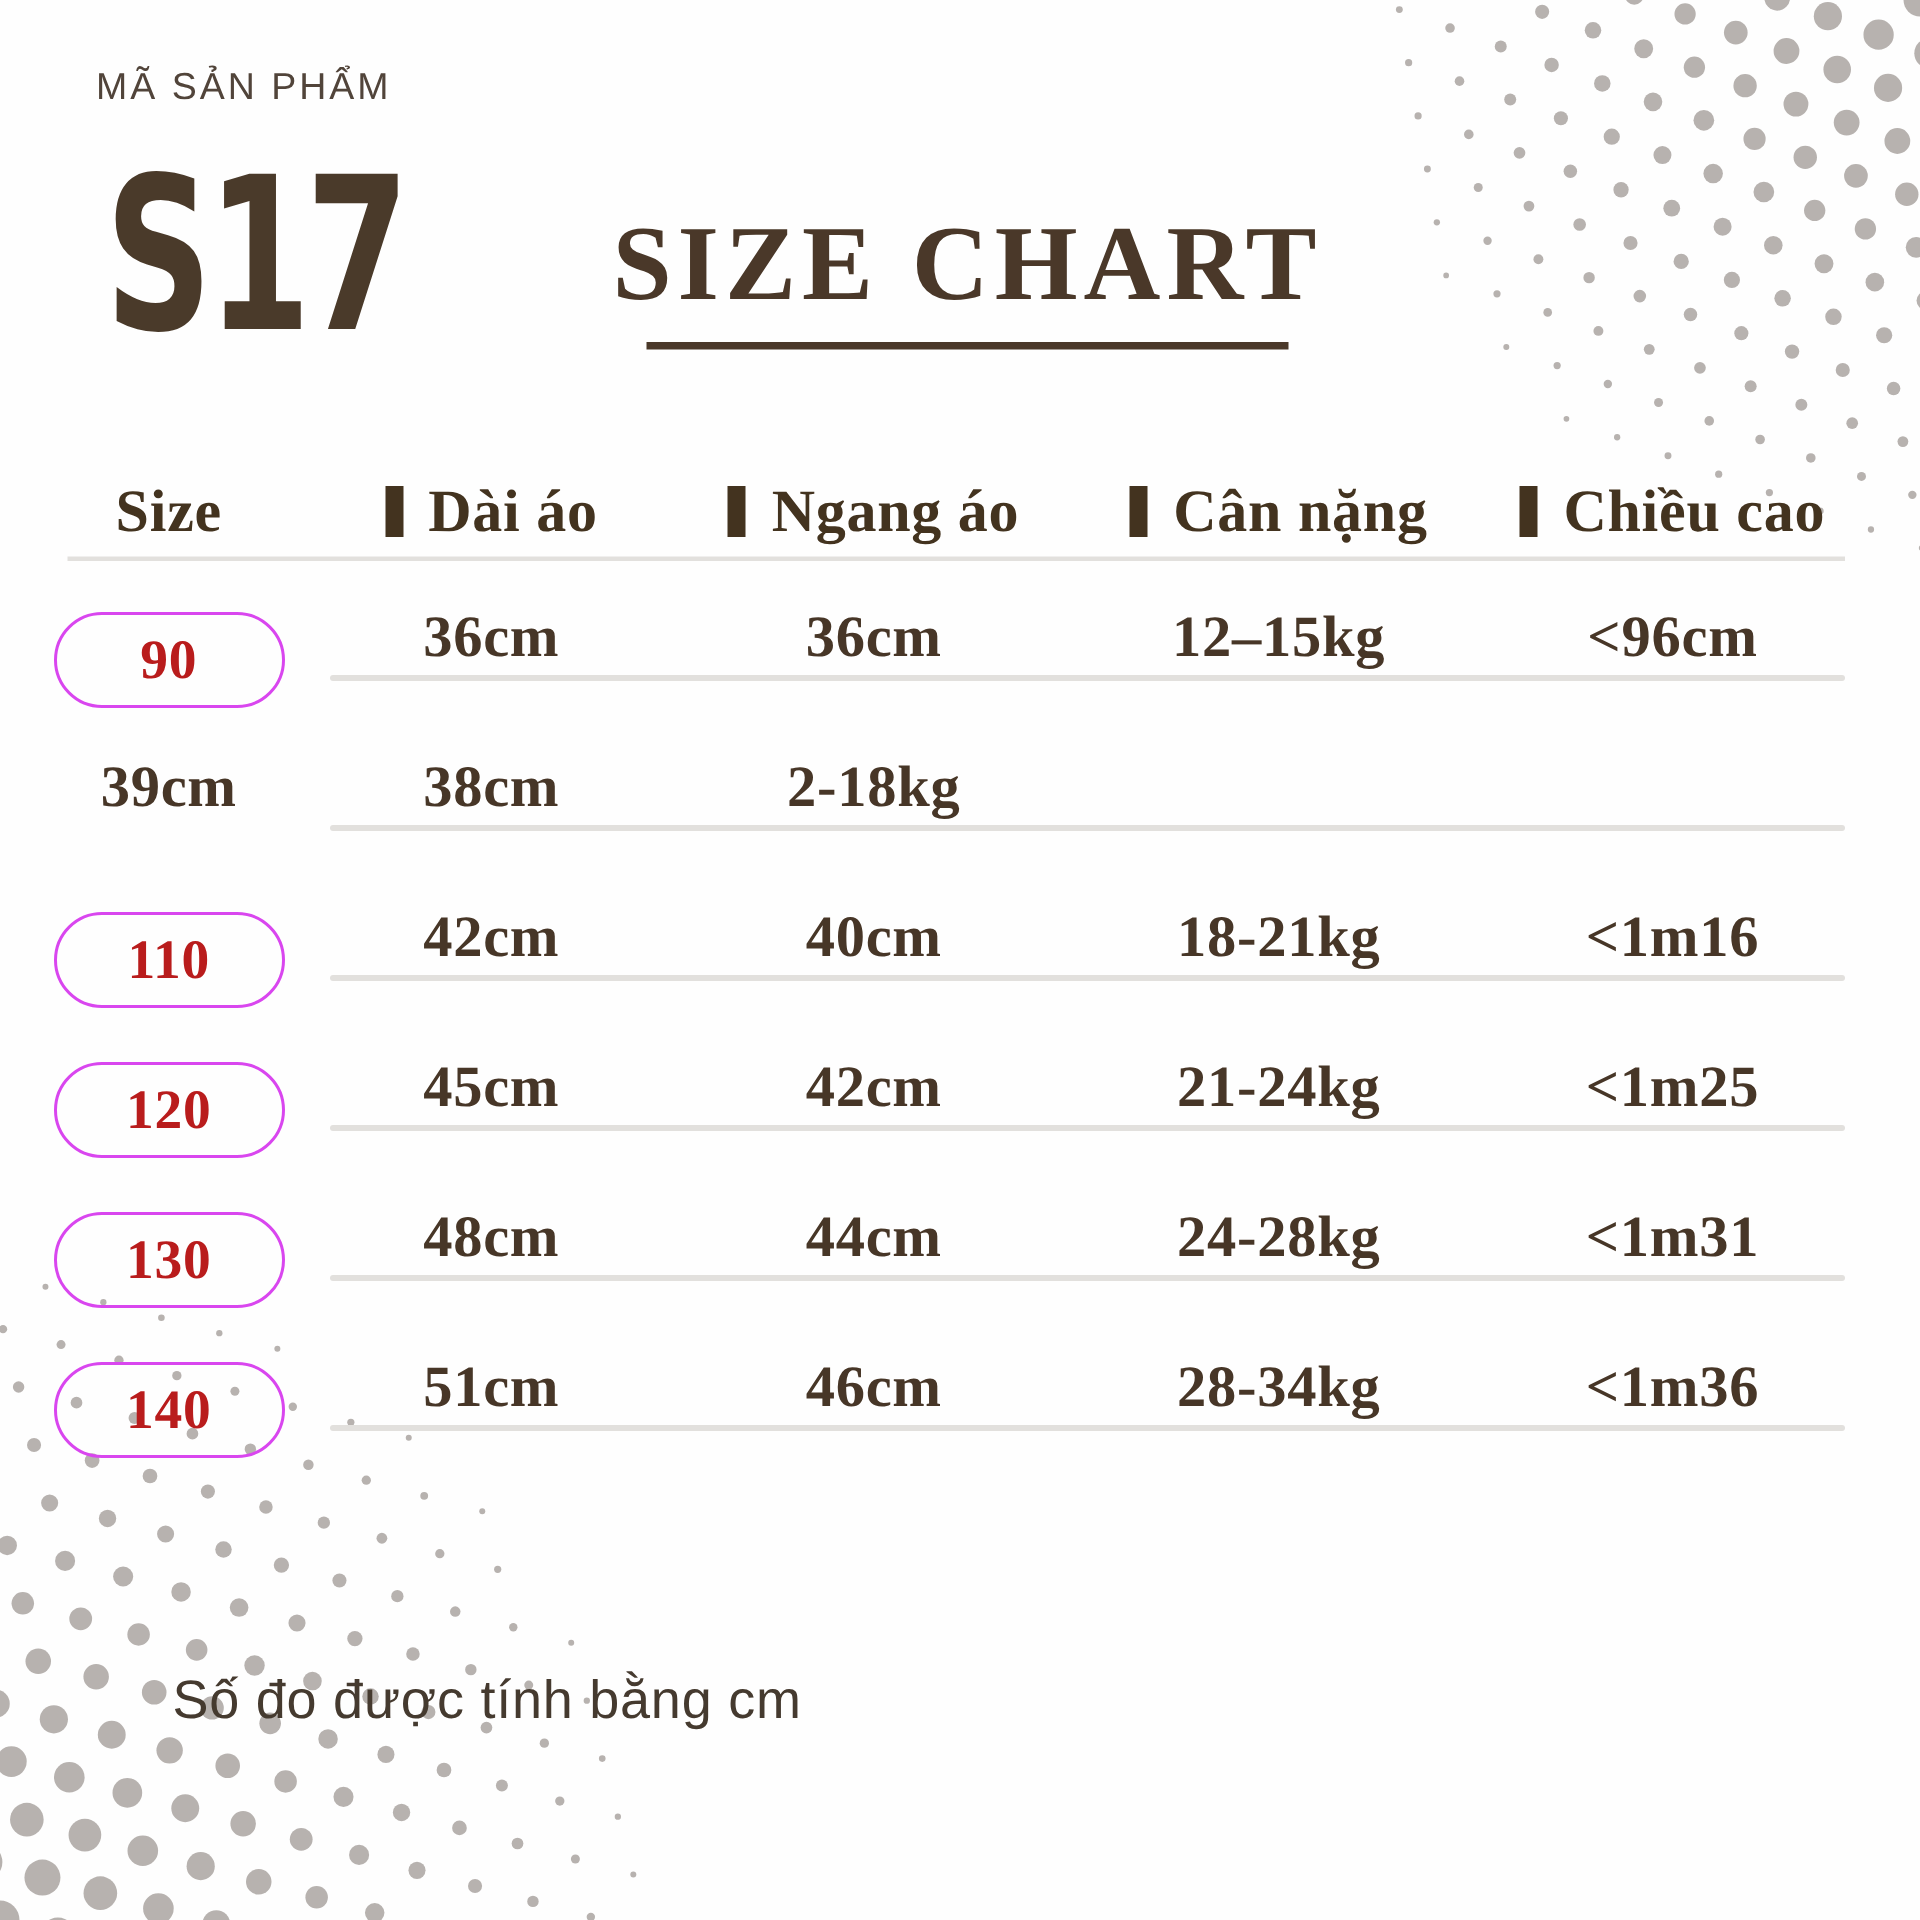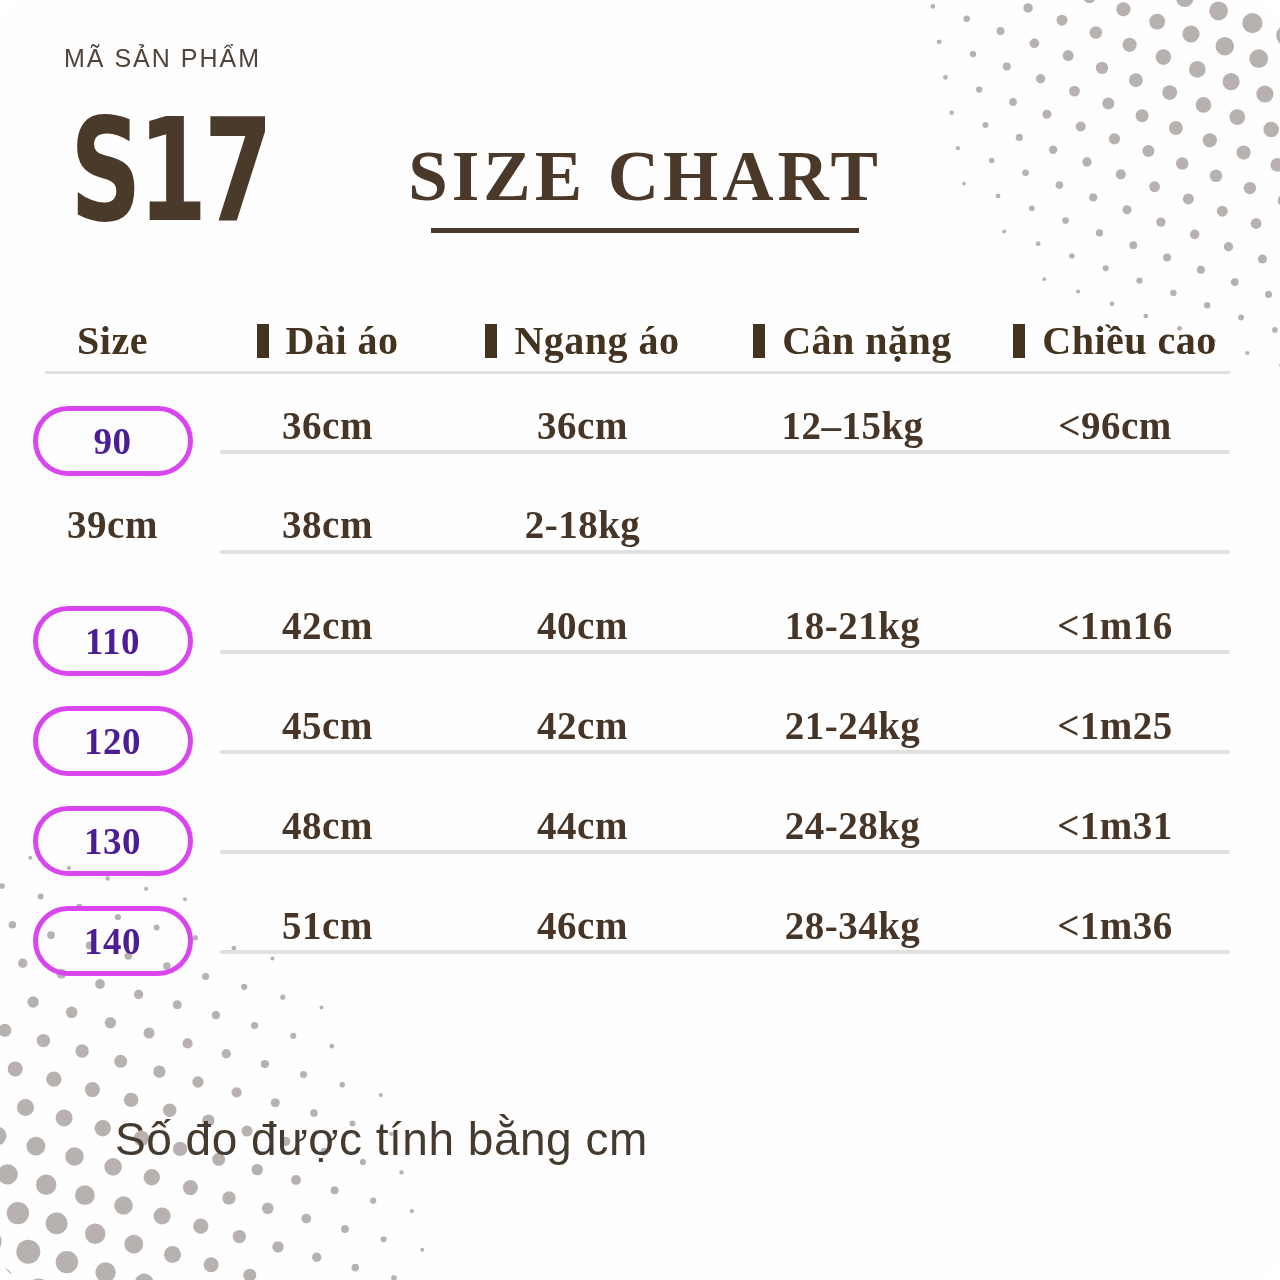--- a/index.html
+++ b/index.html
@@ -3,21 +3,20 @@
 <meta charset="utf-8">
 <style>
   html,body{margin:0;padding:0;background:#ffffff;}
   .page{
     position:relative;
     width:1280px;height:1280px;
     background:#fefefe;
     overflow:hidden;
     font-family:"Liberation Serif", serif;
     color:#473627;
-    border-radius:28px;
   }
   svg.halftone{position:absolute;inset:0;pointer-events:none;}
 
   
   .brand{position:absolute;left:64px;top:44px;}
   .brand-label{
     font-family:"Liberation Sans", sans-serif;
     font-size:25px;letter-spacing:2px;color:#51443a;font-weight:500;
   }
   .brand-code{
@@ -59,32 +58,32 @@
     display:flex;align-items:center;justify-content:center;
     font-size:39px;font-weight:bold;color:#473627;letter-spacing:0.5px;
     height:100%;
   }
   .row-line{
     position:absolute;top:76px;left:200px;right:10px;height:4px;
     background:#e2e0dd;border-radius:2px;
   }
   .pill{
     width:150px;height:60px;
-    border:5px solid #d946ef;border-radius:36px;
+    border:2px solid #d946ef;border-radius:36px;
     display:flex;align-items:center;justify-content:center;
-    font-size:37px;font-weight:bold;color:#4c1d95;
+    font-size:37px;font-weight:bold;color:#b91c1c;
     background:transparent;
     margin-top:32px;
   }
 
   
   .footnote{
     position:absolute;left:115px;top:1112px;
     font-family:"Liberation Sans", sans-serif;
-    font-size:46px;color:#453a2f;letter-spacing:0.5px;
+    font-size:36px;color:#453a2f;letter-spacing:0.5px;
   }
 </style>
 </head>
 <body>
 
 <div class="page">
 
   <svg class="halftone" id="halftone" width="1280" height="1280">
       <circle cx="1212.3" cy="-24.6" r="9.2" fill="#b7b2af"></circle>
       <circle cx="1246.2" cy="-12.3" r="10.1" fill="#b7b2af"></circle>

